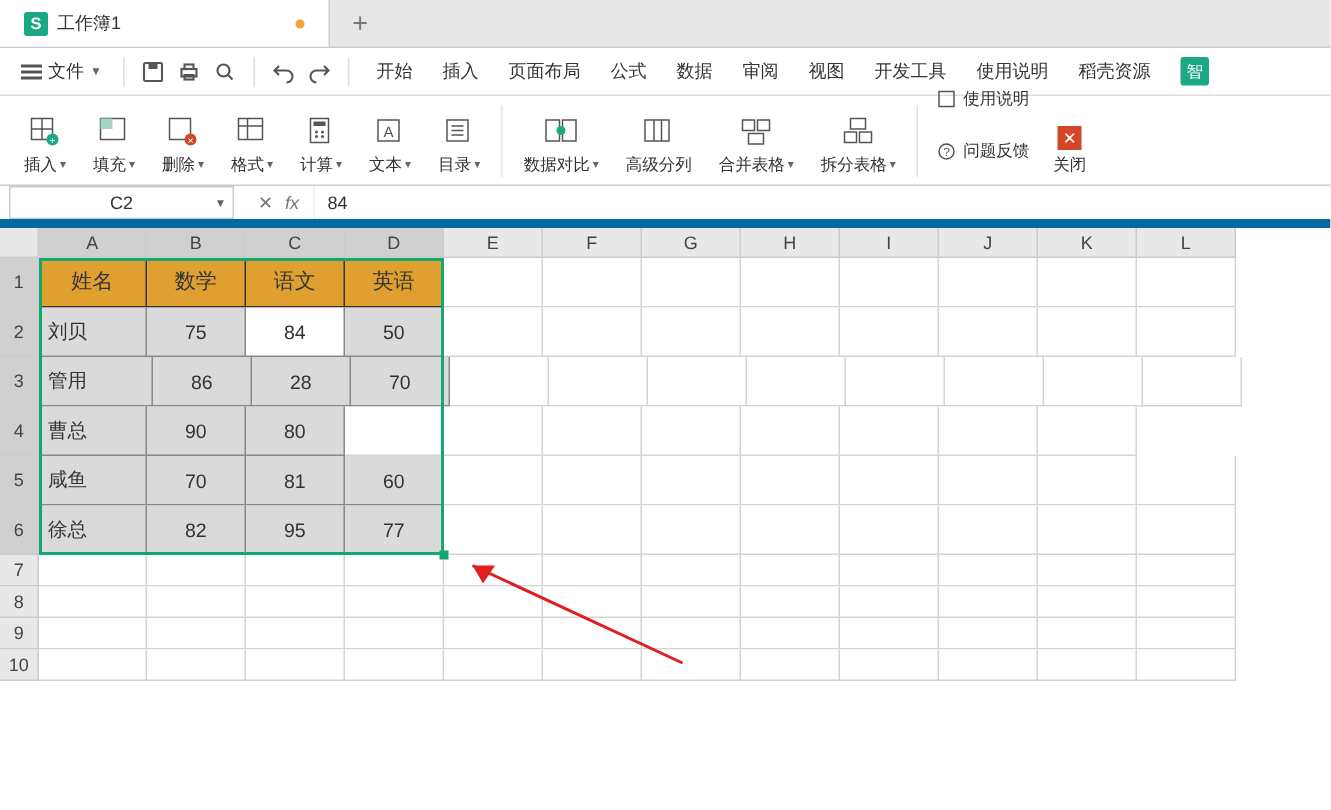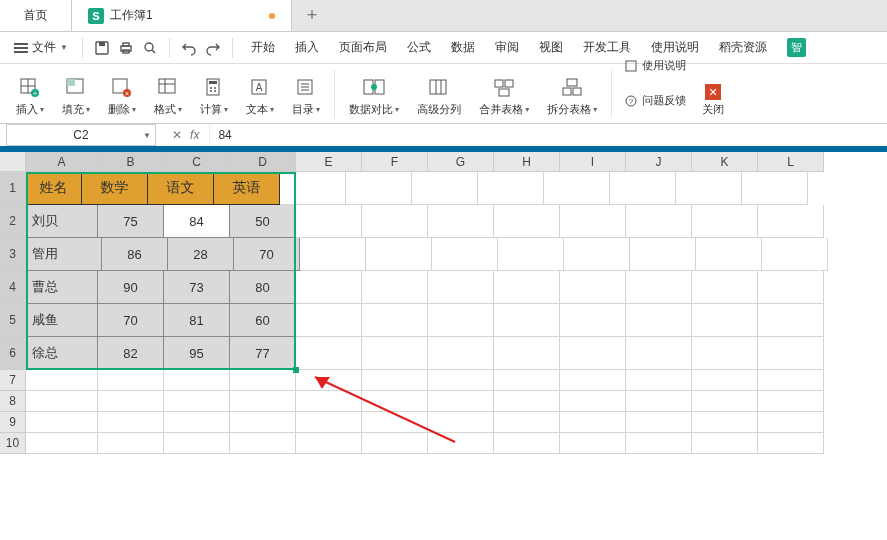--- a/index.html
+++ b/index.html
@@ -70,23 +70,20 @@
 
 
 .arrow { position: absolute; pointer-events: none; }
 
 svg { display: block; }
 </style>
 </head>
 <body>
 
 <div class="tabbar">
-  <div class="tab home">
-      <span>首页</span>
-    </div>
   <div class="tab doc">
     <span class="icon-s">S</span>
     <span>工作簿1</span>
     <span class="dot"></span>
   </div>
   <div class="tab add">
       <span>+</span>
     </div>
 </div>
 
@@ -354,21 +351,21 @@
       <div class="rowhead sel">4</div>
       <div class="rowhead sel">5</div>
       <div class="rowhead sel">6</div>
       <div class="rowhead short">7</div>
       <div class="rowhead short">8</div>
       <div class="rowhead short">9</div>
       <div class="rowhead short">10</div>
     </div>
   <div class="cells" id="cells">
       <div class="row">
-        <div class="cell thd" style="width: 56px;">姓名</div>
+        <div class="cell thd" style="width: 72px;">姓名</div>
         <div class="cell thd" style="width: 66px;">数学</div>
         <div class="cell thd" style="width: 66px;">语文</div>
         <div class="cell thd" style="width: 66px;">英语</div>
         <div class="cell" style="width: 66px;"></div>
         <div class="cell" style="width: 66px;"></div>
         <div class="cell" style="width: 66px;"></div>
         <div class="cell" style="width: 66px;"></div>
         <div class="cell" style="width: 66px;"></div>
         <div class="cell" style="width: 66px;"></div>
         <div class="cell" style="width: 66px;"></div>
@@ -398,21 +395,20 @@
         <div class="cell" style="width: 66px;"></div>
         <div class="cell" style="width: 66px;"></div>
         <div class="cell" style="width: 66px;"></div>
         <div class="cell" style="width: 66px;"></div>
         <div class="cell" style="width: 66px;"></div>
         <div class="cell" style="width: 66px;"></div>
       </div>
       <div class="row">
         <div class="cell tcell left" style="width: 72px;">曹总</div>
         <div class="cell tcell" style="width: 66px;">90</div>
-        <div class="cell tcell" style="width: 66px;">73</div>
         <div class="cell tcell" style="width: 66px;">80</div>
         <div class="cell" style="width: 66px;"></div>
         <div class="cell" style="width: 66px;"></div>
         <div class="cell" style="width: 66px;"></div>
         <div class="cell" style="width: 66px;"></div>
         <div class="cell" style="width: 66px;"></div>
         <div class="cell" style="width: 66px;"></div>
         <div class="cell" style="width: 66px;"></div>
         <div class="cell" style="width: 66px;"></div>
       </div>

